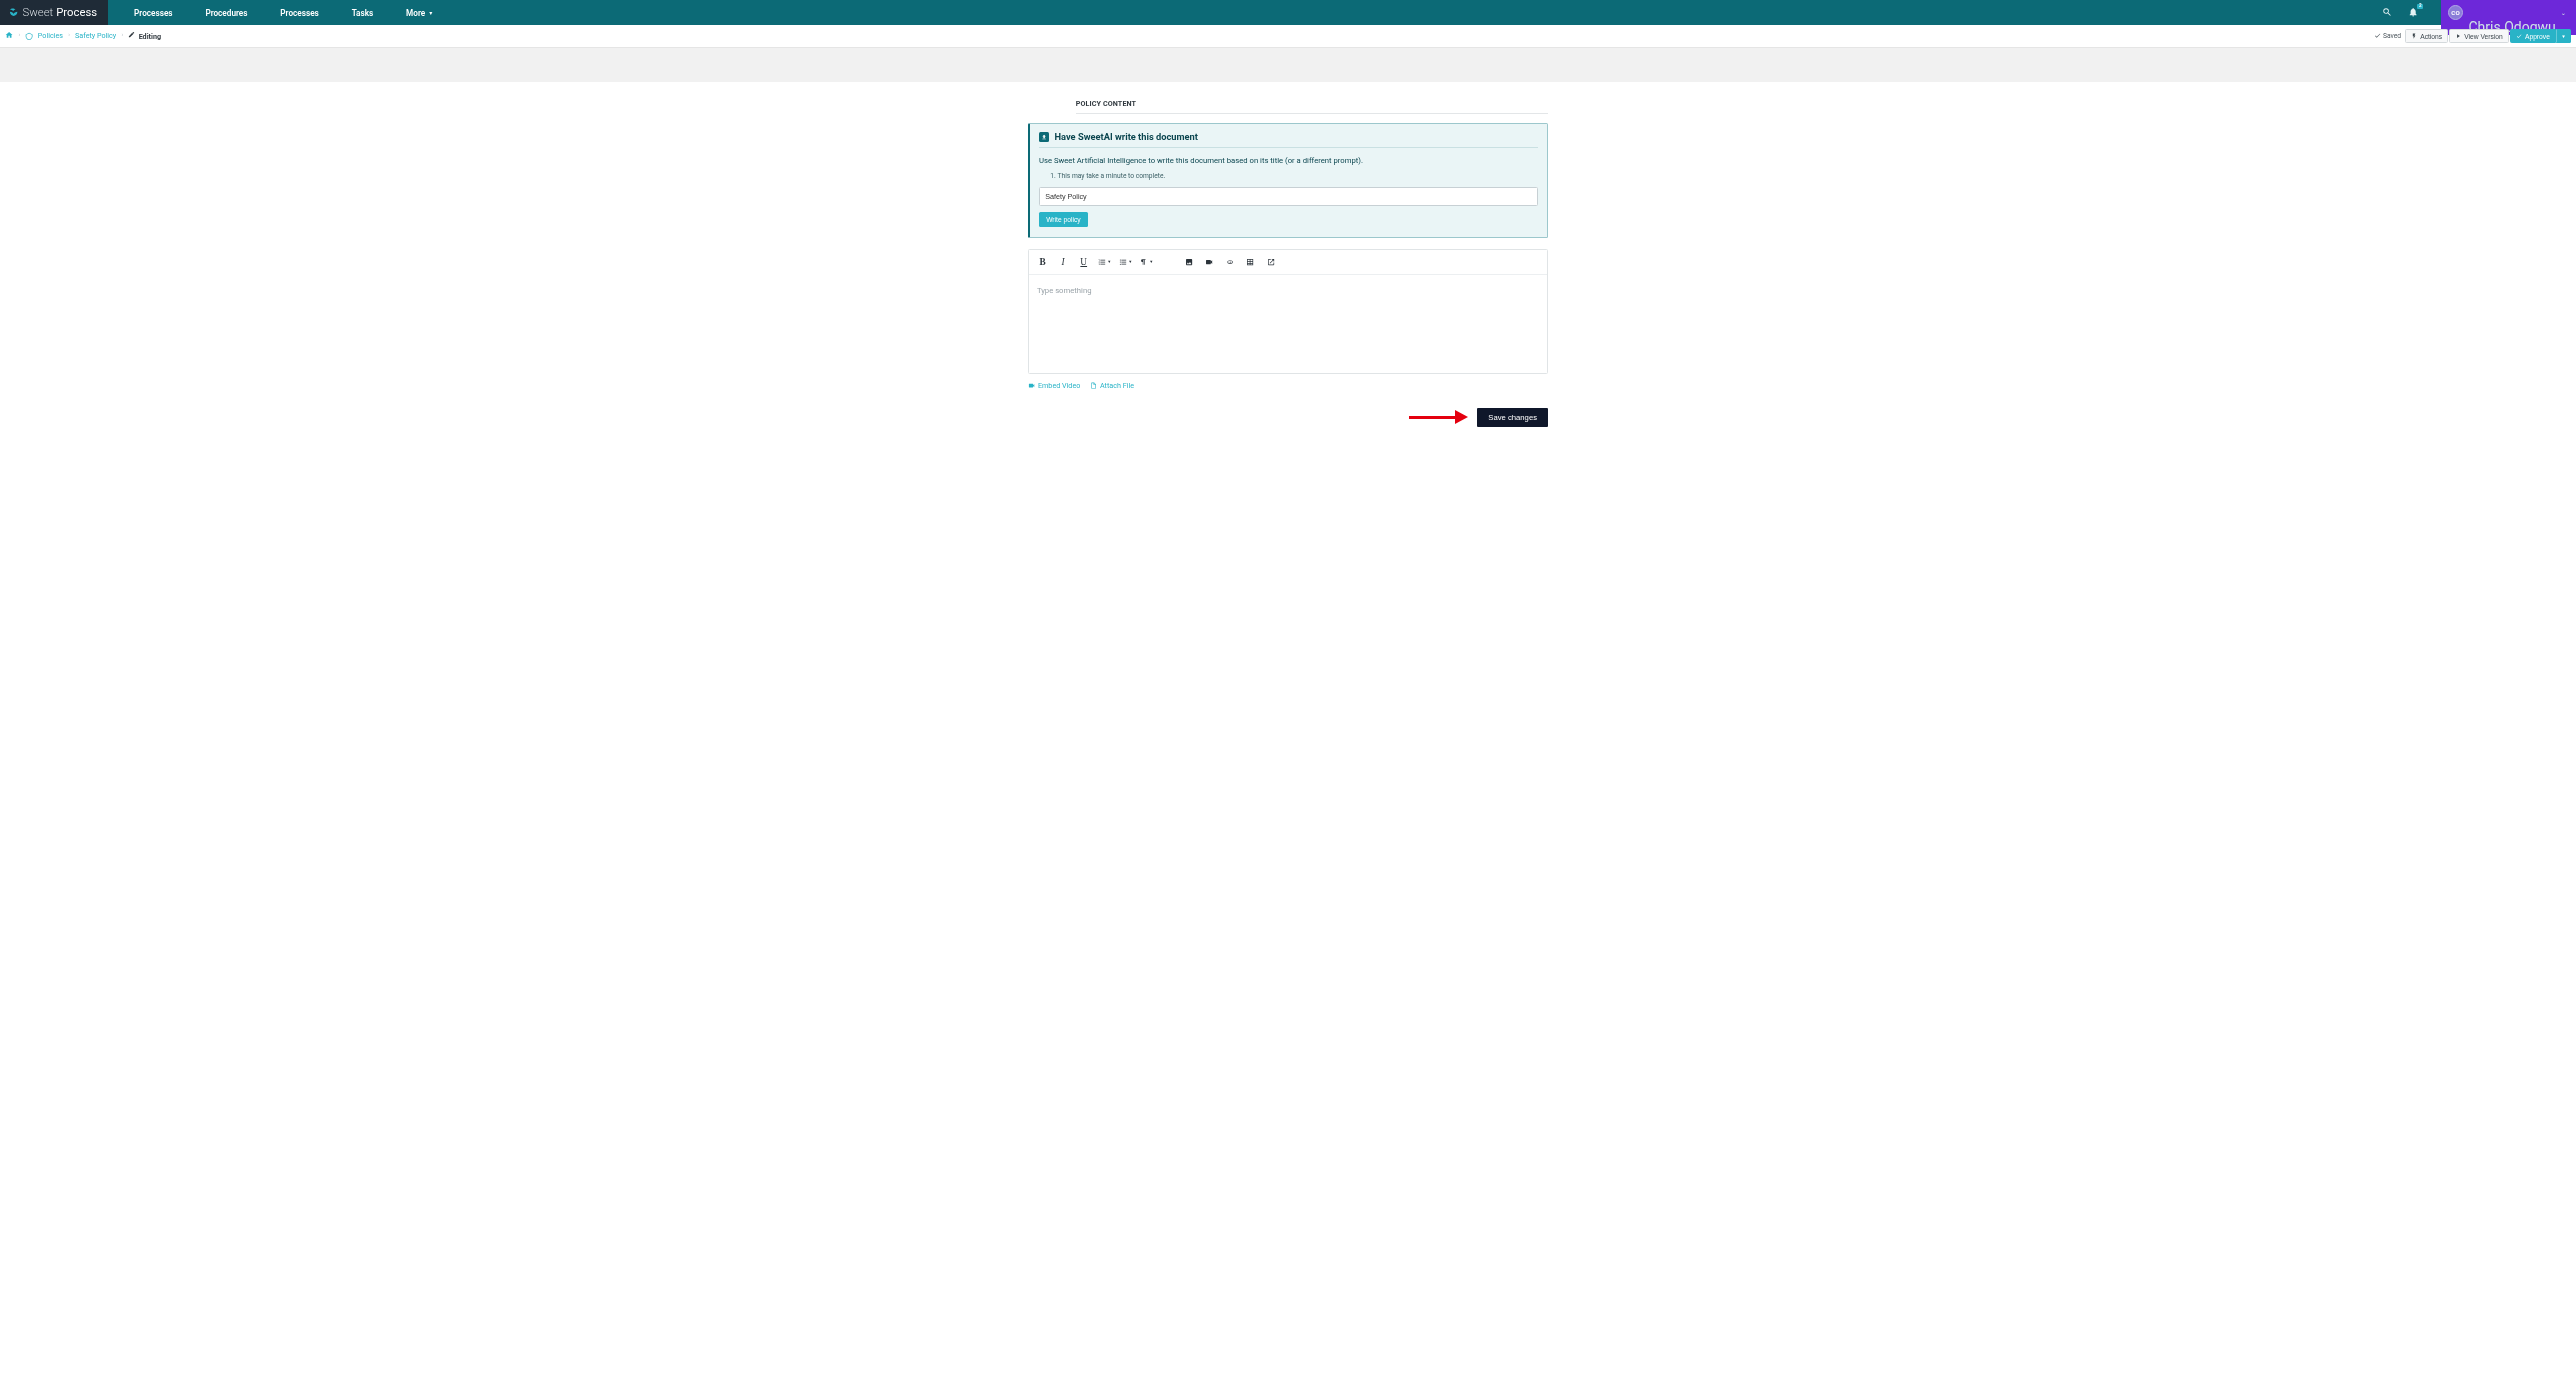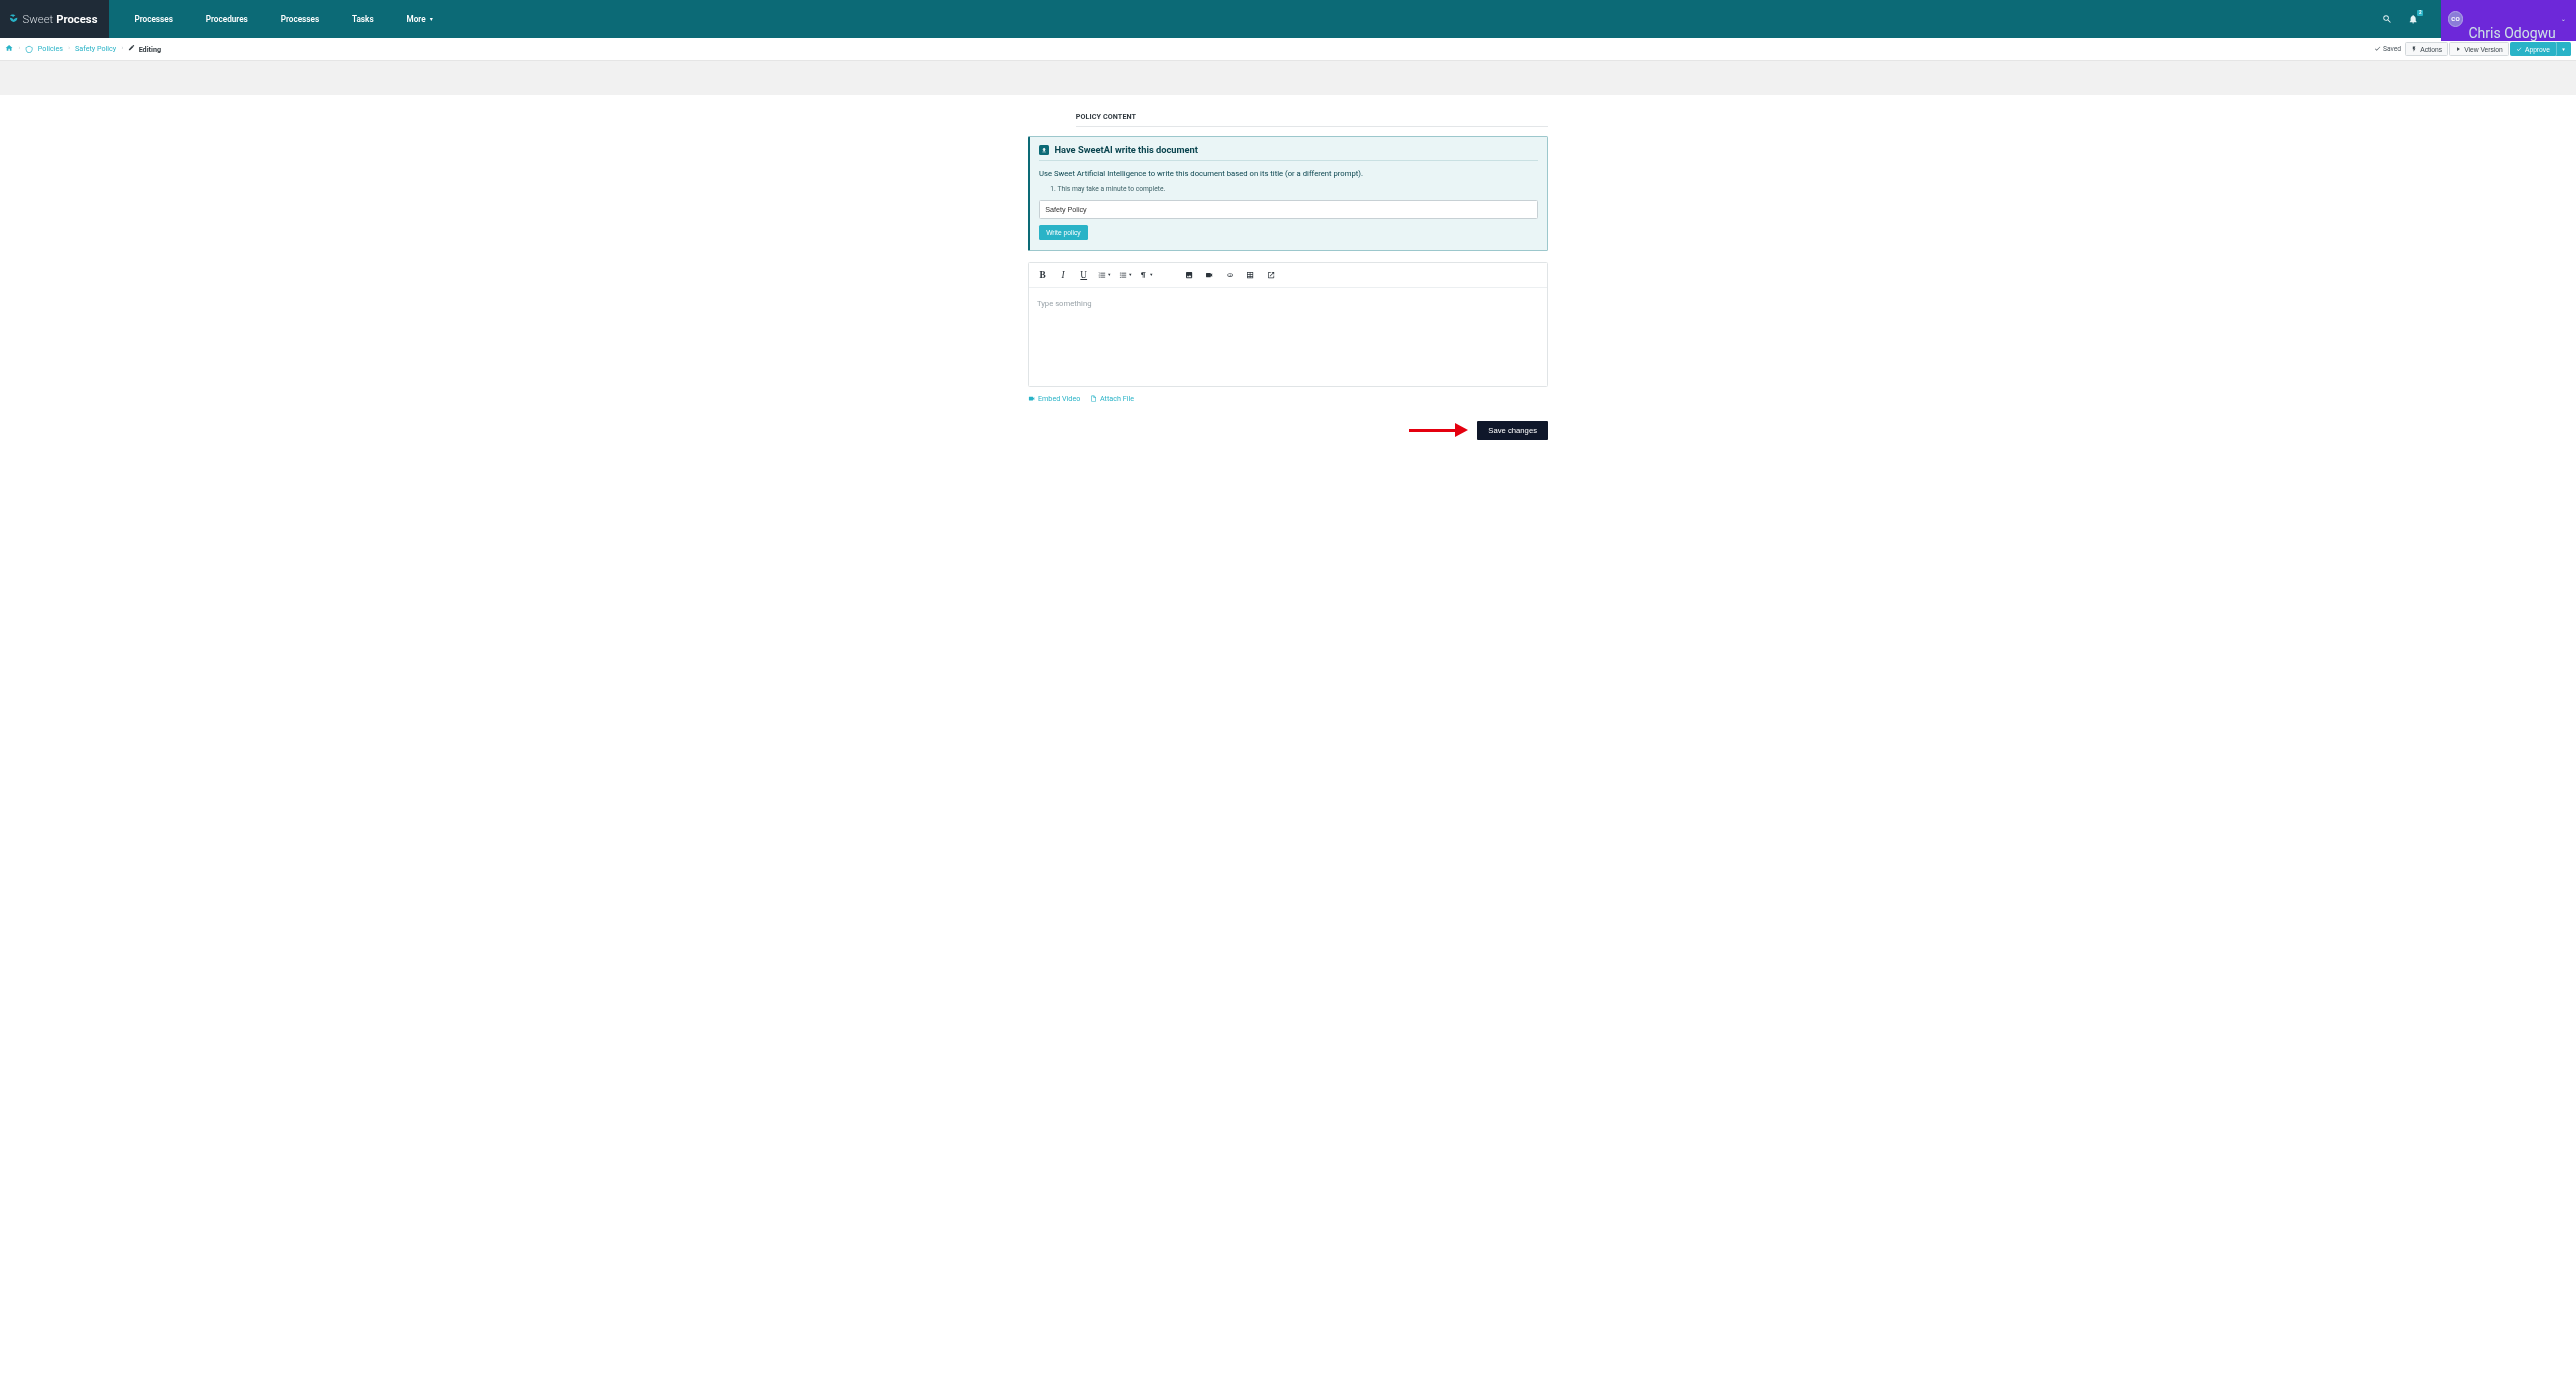--- a/index.html
+++ b/index.html
@@ -1,23 +1,23 @@
 <!DOCTYPE html>
 <html style="font-size:8.2px"><head>
 <meta charset="utf-8">
 <style>
   * { box-sizing: border-box; margin: 0; padding: 0; }
   html, body { width: 100%; font-family: -apple-system, BlinkMacSystemFont, "Segoe UI", Roboto, "Helvetica Neue", Arial, sans-serif; background: #ffffff; color: #222; }
 
   
-  .topbar { display: flex; align-items: stretch; height: 38px; background: #0c6a76; color: #fff; }
+  .topbar { display: flex; align-items: stretch; height: 25px; background: #0c6a76; color: #fff; }
   .topbar .brand-box { background: #1f2b37; display: flex; align-items: center; padding: 0 11.3px 0 8.2px; }
   .brand-box .brand { display: flex; align-items: center; gap: 3.1px; font-size: 11.3px; font-weight: 400; }
   .brand .brand-thin { font-weight: 300; color: #d7dde2; }
-  .brand .brand-bold { font-weight: 700; color: #fff; }
+  .brand .brand-bold { font-weight: 400; color: #fff; }
   .brand .brand-icon { width: 11.3px; height: 9.3px; position: relative; }
   .brand .brand-icon svg { width: 11.3px; height: 9.3px; display: block; }
 
   .topnav { display: flex; align-items: center; gap: 4.1px; padding-left: 11.3px; }
   .topnav a { color: #fff; text-decoration: none; font-size: 8.2px; font-weight: 600; padding: 0 14.4px; height: 33px; display: flex; align-items: center; }
   .topnav .caret { margin-left: 3.1px; font-size: 5.2px; }
 
   .topbar .spacer { flex: 1 1 auto; }
   .topbar .right-icons { display: flex; align-items: center; gap: 11.3px; padding-right: 0; }
   .right-icons .icon-btn { width: 14.4px; height: 14.4px; display: flex; align-items: center; justify-content: center; color: #e5f2f4; cursor: pointer; position: relative; }

